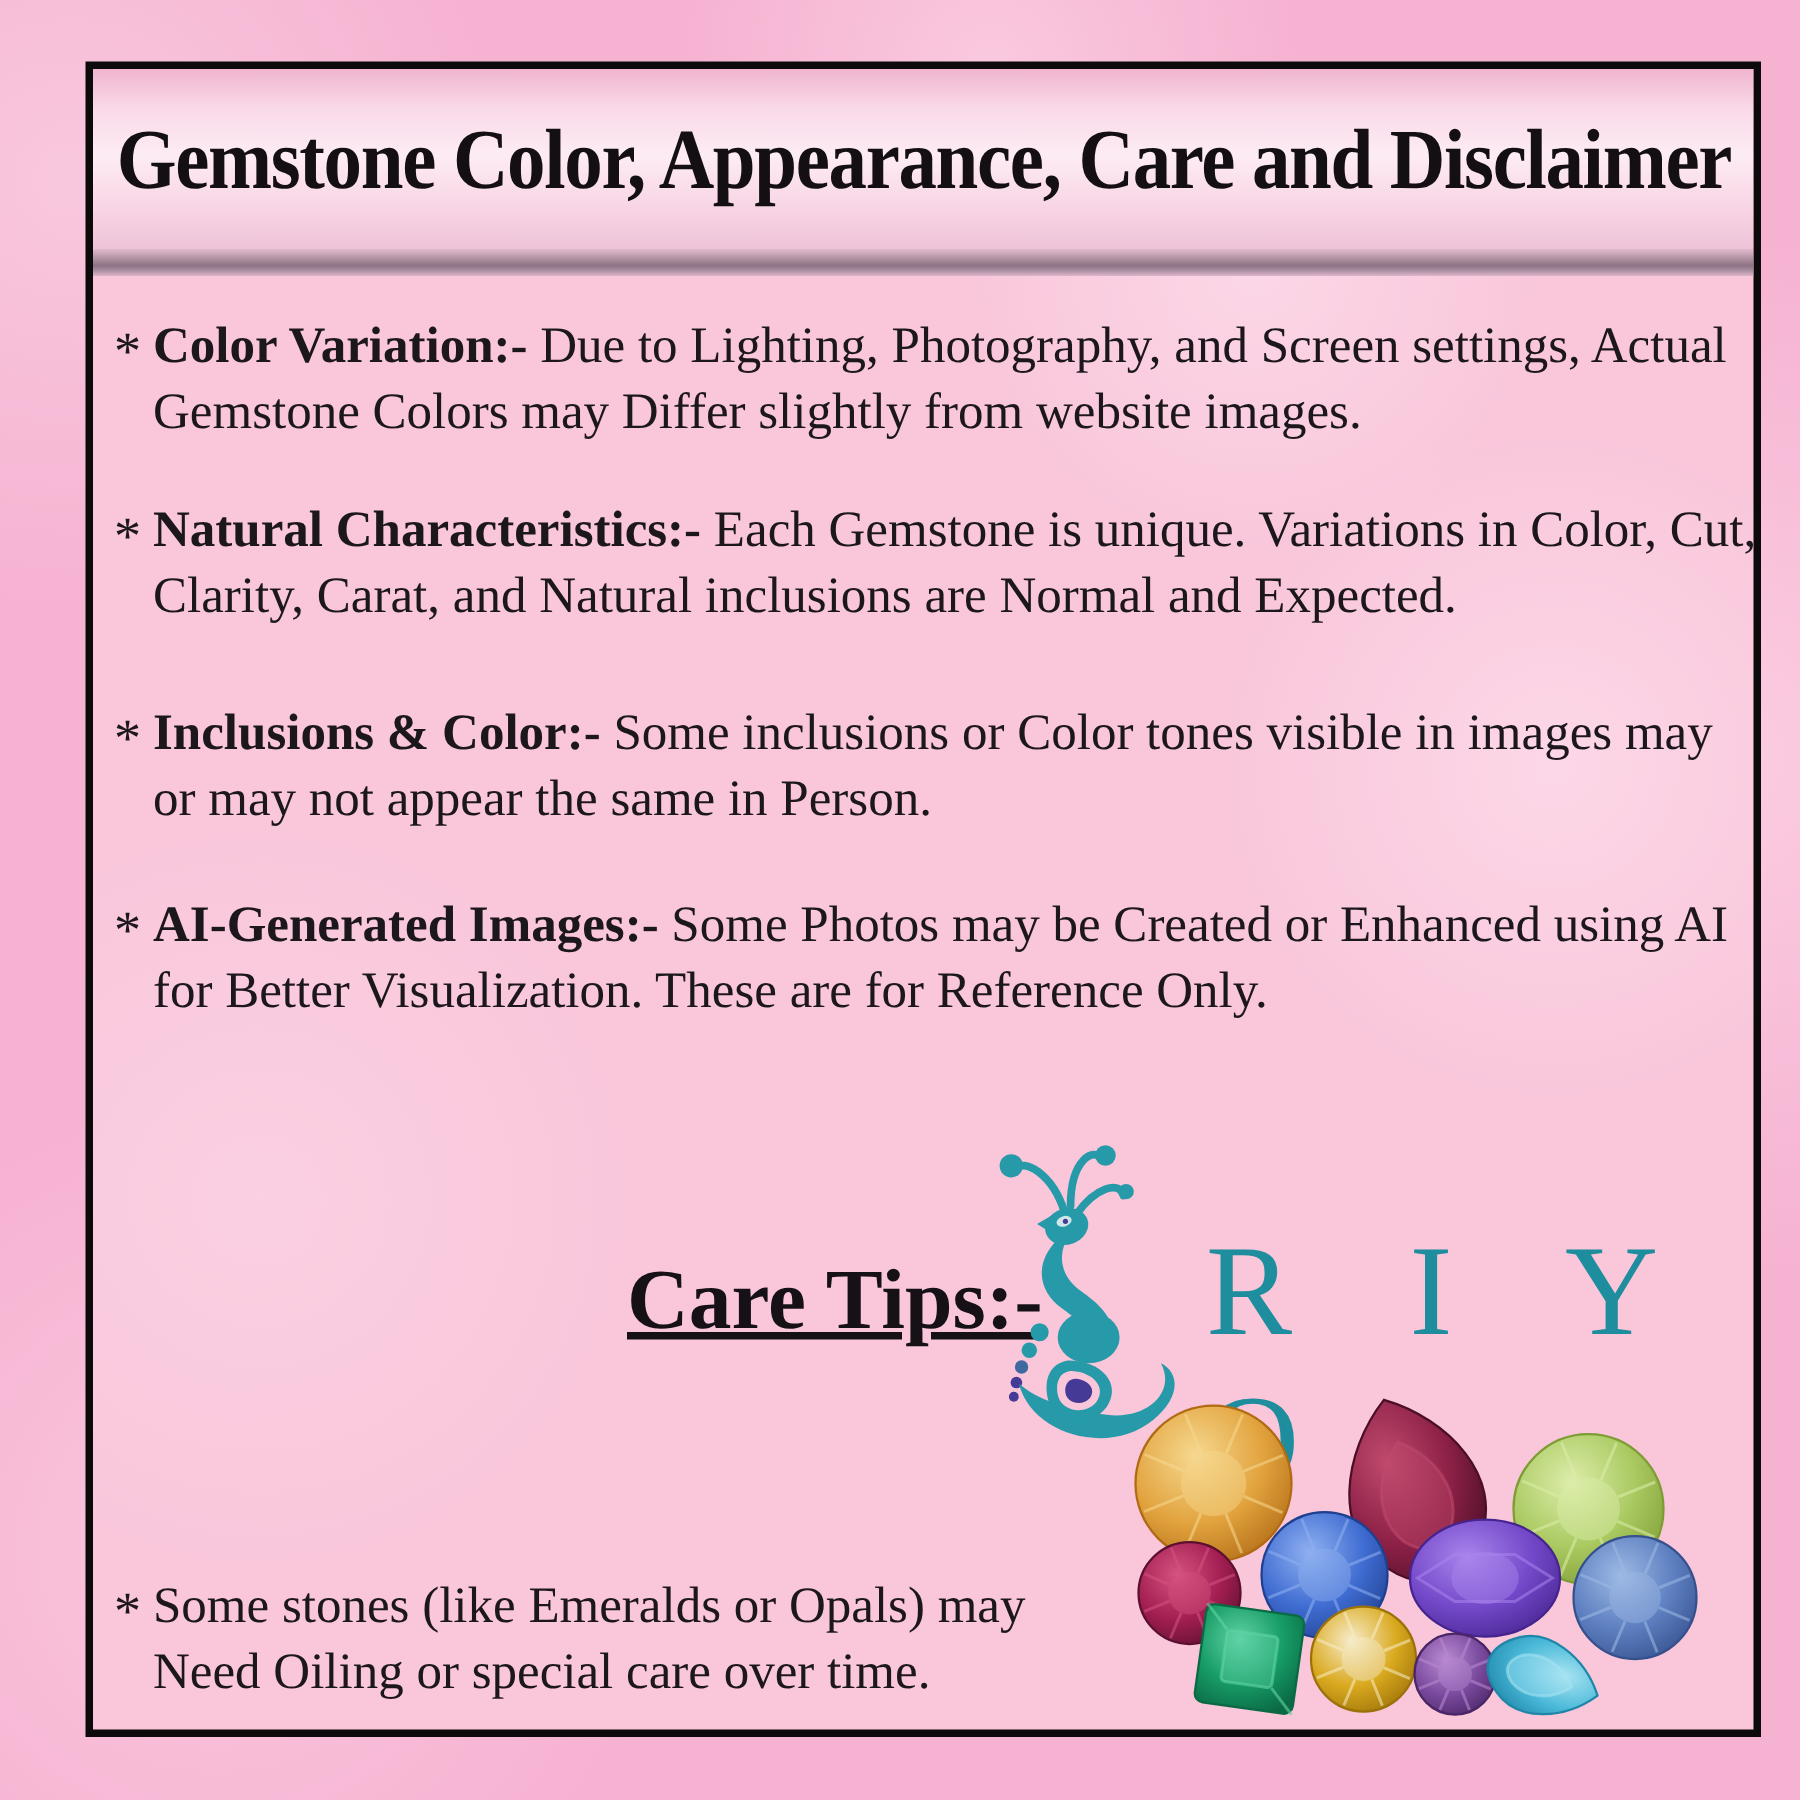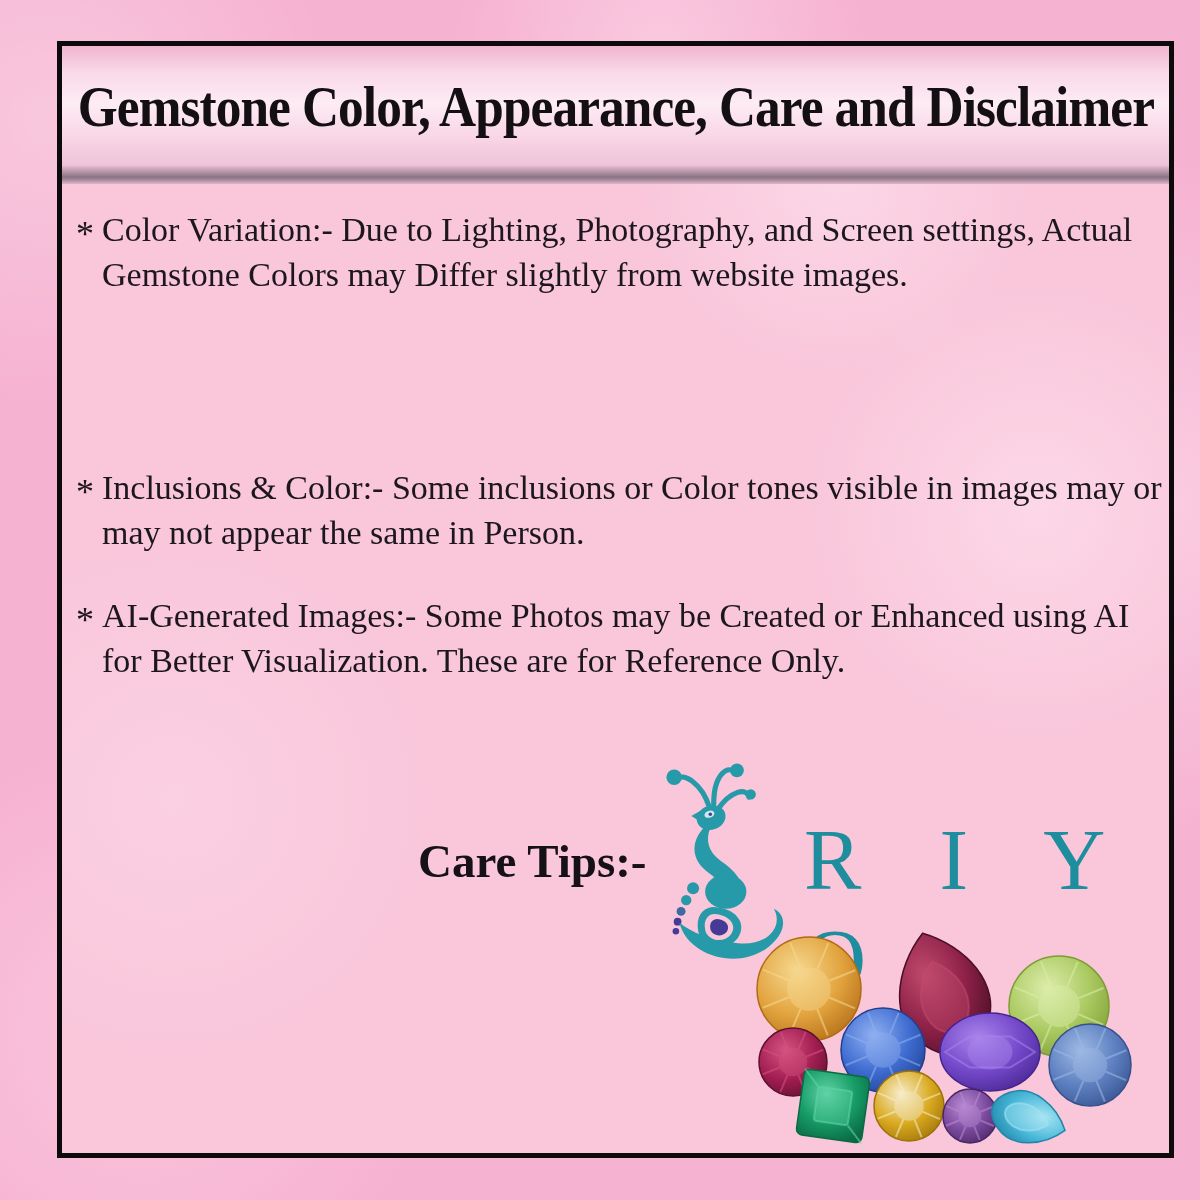--- a/index.html
+++ b/index.html
@@ -35,25 +35,25 @@
   .title{
     font-size:57px;font-weight:bold;color:#130f13;white-space:nowrap;
     transform:scaleX(0.9);transform-origin:50% 50%;
     letter-spacing:-1px;
   }
   .bullet-item{
     position:absolute;left:14px;width:1075px;
     font-size:34px;line-height:1.3;color:#1c171c;
     padding-left:26px;text-indent:-26px;
   }
-  .bullet-item .lead{font-weight:normal;}
+  .bullet-item .lead{font-weight:bold;}
   .bullet-glyph{display:inline-block;text-indent:0;margin-right:8px;transform:translateY(5px);font-size:36px;}
   .care-heading{
     position:absolute;left:356px;top:788px;
-    font-size:47px;font-weight:bold;color:#161116;
+    font-size:57px;font-weight:bold;color:#161116;text-decoration:underline;
   }
   .care-item{
     position:absolute;left:14px;width:660px;
     font-size:34px;line-height:1.28;color:#1c171c;
     padding-left:26px;text-indent:-26px;
   }
   .brand-name{
     position:absolute;left:742px;top:764px;
     font-size:86px;color:#1e8d9d;letter-spacing:0.33em;
     font-weight:normal;
@@ -66,20 +66,23 @@
 
 <div class="card">
 
   <div class="banner">
     <div class="title">Gemstone Color, Appearance, Care and Disclaimer</div>
   </div>
   <div class="banner-bevel"></div>
 
   <div class="bullet-item" style="top:160px">
     <span class="bullet-glyph">*</span><span class="lead">Color Variation:-</span><span> Due to Lighting, Photography, and Screen settings, Actual Gemstone Colors may Differ slightly from website images.</span>
+  </div>
+  <div class="bullet-item" style="top:283px">
+    <span class="bullet-glyph">*</span><span class="lead">Natural Characteristics:-</span><span> Each Gemstone is unique. Variations in Color, Cut, Clarity, Carat, and Natural inclusions are Normal and Expected.</span>
   </div>
   <div class="bullet-item" style="top:546px">
     <span class="bullet-glyph">*</span><span class="lead">AI-Generated Images:-</span><span> Some Photos may be Created or Enhanced using AI for Better Visualization. These are for Reference Only.</span>
   </div>
   <div class="bullet-item" style="top:418px">
     <span class="bullet-glyph">*</span><span class="lead">Inclusions &amp; Color:-</span><span> Some inclusions or Color tones visible in images may or may not appear the same in Person.</span>
   </div>
 
   <div class="care-heading">Care Tips:-</div>
 
@@ -103,20 +106,23 @@
     <circle cx="64" cy="183" r="5.2" fill="#3f6aa0"></circle>
     <circle cx="60" cy="195" r="4.5" fill="#453a96"></circle>
     <circle cx="58" cy="206" r="3.8" fill="#453a96"></circle>
     <path d="M62,196 C72,236 132,252 166,224 C186,208 188,188 172,180 C184,202 162,224 130,220 C98,216 76,208 62,196 Z" fill="#269aa8"></path>
     <path d="M100,178 C126,178 142,196 130,214 C116,232 88,226 84,206 C81,190 88,180 100,178 Z" fill="#269aa8"></path>
     <path d="M103,186 C120,187 130,199 122,210 C113,221 94,217 92,204 C90,193 95,186 103,186 Z" fill="#f9c6da"></path>
     <path d="M106,192 C116,193 122,200 117,207 C111,214 99,211 98,203 C97,196 101,192 106,192 Z" fill="#453a96"></path>
   </svg>
   <div class="brand-name">R I Y O</div>
 
+  <div class="care-item" style="top:1000px">
+    <span class="bullet-glyph">*</span><span>Some stones (like Emeralds or Opals) may Need Oiling or special care over time.</span>
+  </div>
 
   <svg class="gems" id="gem-cluster" viewBox="0 0 424 220" aria-hidden="true">
       <defs>
         <radialGradient id="gg0" cx="38%" cy="32%" r="80%">
     <stop offset="0%" stop-color="#f6d88f"></stop>
           <stop offset="55%" stop-color="#e2a33e"></stop>
     <stop offset="100%" stop-color="#b06a14"></stop>
         </radialGradient>
         <radialGradient id="gg1" cx="38%" cy="32%" r="80%">
     <stop offset="0%" stop-color="#c04a6e"></stop>

